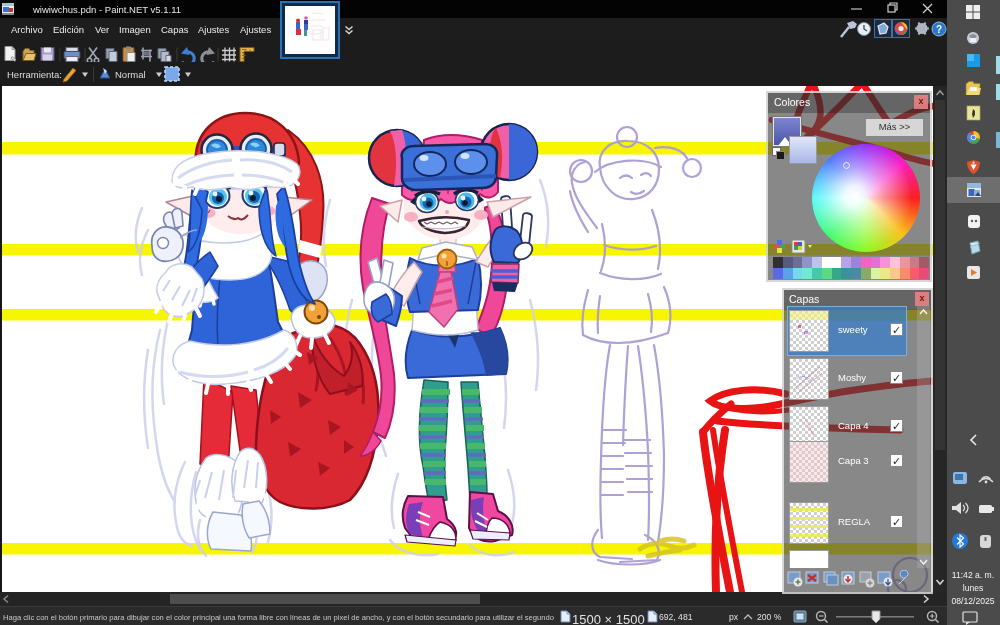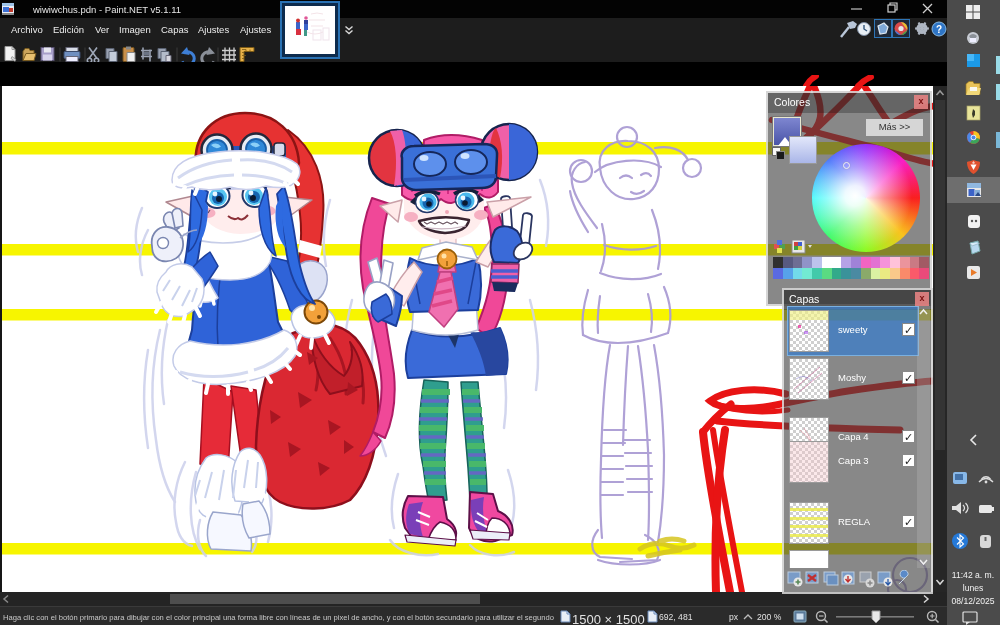--- a/index.html
+++ b/index.html
@@ -12,26 +12,26 @@
 #toolbar2{left:0;top:62px;width:947px;height:24px;background:#1c1c1c;color:#dedede;font-size:9.5px}
 #canvas{left:0;top:86px;width:933px;height:506px;background:#fff;overflow:hidden}
 #cleft{left:0;top:86px;width:2px;height:506px;background:#161616}
 #vscroll{left:933px;top:86px;width:14px;height:506px;background:#262626}
 #hscroll{left:0;top:592px;width:947px;height:14px;background:#242424}
 #statusbar{left:0;top:606px;width:947px;height:19px;background:#2b2b2b;border-top:1px solid #3a3a3a;color:#c9c9c9;font-size:7.6px}
 #taskbar{left:947px;top:0;width:53px;height:625px;background:#4b4b4b}
 #tab{left:280px;top:1px;width:60px;height:58px;background:#0d2b4d;border:2px solid #2a72b4;padding:3px}
 #tabinner{width:100%;height:100%;background:#fff;position:relative;overflow:hidden}
 .panel{position:absolute;border:2px solid rgba(240,240,240,0.75)}
-#colores{left:766px;top:91px;width:166px;height:215px;background:rgba(66,66,66,0.63)}
+#colores{left:766px;top:91px;width:166px;height:191px;background:rgba(66,66,66,0.63)}
 #capas{left:782px;top:288px;width:151px;height:306px;background:rgba(66,66,66,0.63)}
 .phead{position:absolute;left:0;top:0;right:0;height:20px;background:rgba(20,20,20,0.30);color:#fff;font-size:10.5px}
 .pclose{position:absolute;top:2px;right:2px;width:14px;height:14px;background:rgba(228,130,130,0.9);color:#7a1010;font-size:9px;font-weight:bold;text-align:center;line-height:13px}
 .check{background-image:linear-gradient(45deg,#cfcfcf 25%,transparent 25%,transparent 75%,#cfcfcf 75%),linear-gradient(45deg,#cfcfcf 25%,#ffffff 25%,#ffffff 75%,#cfcfcf 75%);background-size:6px 6px;background-position:0 0,3px 3px;background-color:#fff}
-.lrow{position:absolute;left:4px;width:130px;height:48px}
+.lrow{position:absolute;left:4px;width:118px;height:48px}
 .lthumb{position:absolute;left:1px;top:3px;width:40px;height:42px;border:1px solid #9a9a9a}
 .lname{position:absolute;left:50px;top:17px;color:#fff;font-size:9.5px}
 .lcheck{position:absolute;right:3px;top:16px;width:13px;height:13px;background:#fff;border:1px solid #888;color:#222;font-size:11px;line-height:12px;text-align:center}
 .sw{position:absolute;width:9.75px;height:11px}
 </style></head>
 <body>
 <div id="app">
   <div id="canvas" class="abs">
   <svg width="933" height="506" viewBox="0 86 933 506">
     <g>
@@ -403,20 +403,36 @@
         <g stroke="#cfcfcf" stroke-width="1.3">
             <path d="M222 7 h14 M222 11.5 h14 M222 16 h14 M225 4 v14 M229.5 4 v14 M234 4 v14"></path>
           </g>
         <path d="M240 4 v14 h4 V8 h10 V4 z" fill="#e8b24a" stroke="#7c5a14"></path>
           <g stroke="#7c5a14" stroke-width="0.8">
             <path d="M242 6 h4 M242 9 h2 M242 12 h4 M242 15 h2 M246 6 v2 M250 6 v2"></path>
           </g>
       </g>
     </svg>
   </div>
+  <div id="toolbar2" class="abs">
+    <span class="abs" style="left:7px;top:7px">Herramienta:</span>
+    <svg class="abs" style="left:62px;top:4px" width="140" height="17" viewBox="0 0 140 17">
+      <path d="M2 13 L11 2 l3 2.5 L5 15 l-4 1 z" fill="#e8a23a" stroke="#8a5a10" stroke-width="0.8"></path>
+      <path d="M20 6.5 h6 l-3 4.5 z" fill="#cfcfcf"></path>
+      <rect x="31" y="1" width="1" height="15" fill="#3a3a3a"></rect>
+      <path d="M43 3 l5 9 h-10 z" fill="#5a8ad8" stroke="#2a4a88"></path>
+        <path d="M41 2 l4 3 -2 3 z" fill="#cfe0f4"></path>
+      <path d="M94 6.5 h6 l-3 4.5 z" fill="#cfcfcf"></path>
+    </svg>
+    <span class="abs" style="left:115px;top:7px">Normal</span>
+    <svg class="abs" style="left:164px;top:4px" width="30" height="17" viewBox="0 0 30 17">
+      <rect x="1" y="1" width="14" height="14" fill="#7aa8e8" stroke="#bcd6f4" stroke-width="1.6" stroke-dasharray="3 2"></rect>
+      <path d="M21 6.5 h6 l-3 4.5 z" fill="#cfcfcf"></path>
+    </svg>
+  </div>
   <div id="tab" class="abs">
       <div id="tabinner">
     <svg width="50" height="48" viewBox="0 0 50 48">
       <rect x="0" y="0" width="50" height="48" fill="#fff"></rect>
       <g opacity="0.5">
             <path d="M26 8 q6 -2 12 0 M24 14 h16 M26 20 h12 M22 26 q8 4 16 0" stroke="#e8c8d0" fill="none"></path>
             <rect x="28" y="24" width="8" height="10" fill="none" stroke="#e0c8d8"></rect>
             <rect x="38" y="22" width="6" height="12" fill="none" stroke="#e0c8d8"></rect>
           </g>
       <rect x="11" y="16" width="4" height="7" fill="#3b63c8"></rect>
@@ -552,21 +568,21 @@
         <div class="lcheck">✓</div>
     </div>
     <div class="lrow" style="top:65px">
       <div class="lthumb check"><svg width="38" height="40">
             <path d="M4 30 L30 8 M8 34 L32 14" stroke="rgba(200,80,140,0.5)" fill="none"></path>
             <path d="M6 20 q8 -6 16 2" stroke="rgba(100,90,200,0.4)" fill="none"></path>
           </svg></div>
       <span class="lname">Moshy</span>
         <div class="lcheck">✓</div>
     </div>
-    <div class="lrow" style="top:124px">
+    <div class="lrow" style="top:113px">
       <div class="lthumb check"><svg width="38" height="40">
             <path d="M10 12 q8 6 14 16 M14 10 q6 8 10 20" stroke="rgba(230,120,140,0.45)" fill="none"></path>
           </svg></div>
       <span class="lname">Capa 4</span>
         <div class="lcheck">✓</div>
     </div>
     <div class="lrow" style="top:148px">
       <div class="lthumb check">
           <div class="abs" style="left:0;top:0;width:38px;height:40px;background:rgba(245,195,200,0.38)"></div>
         </div>

